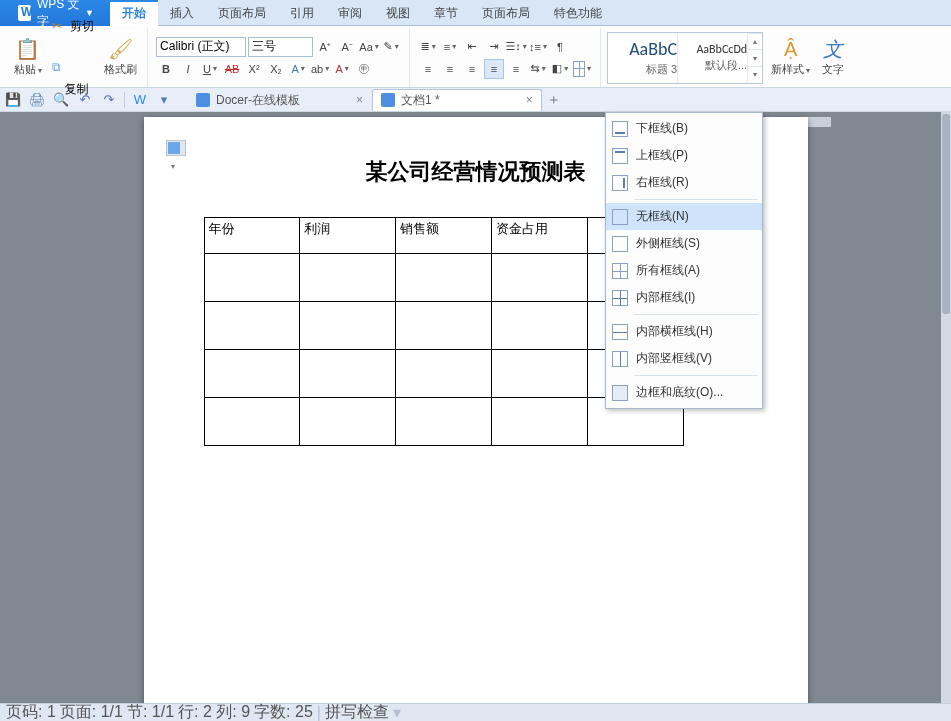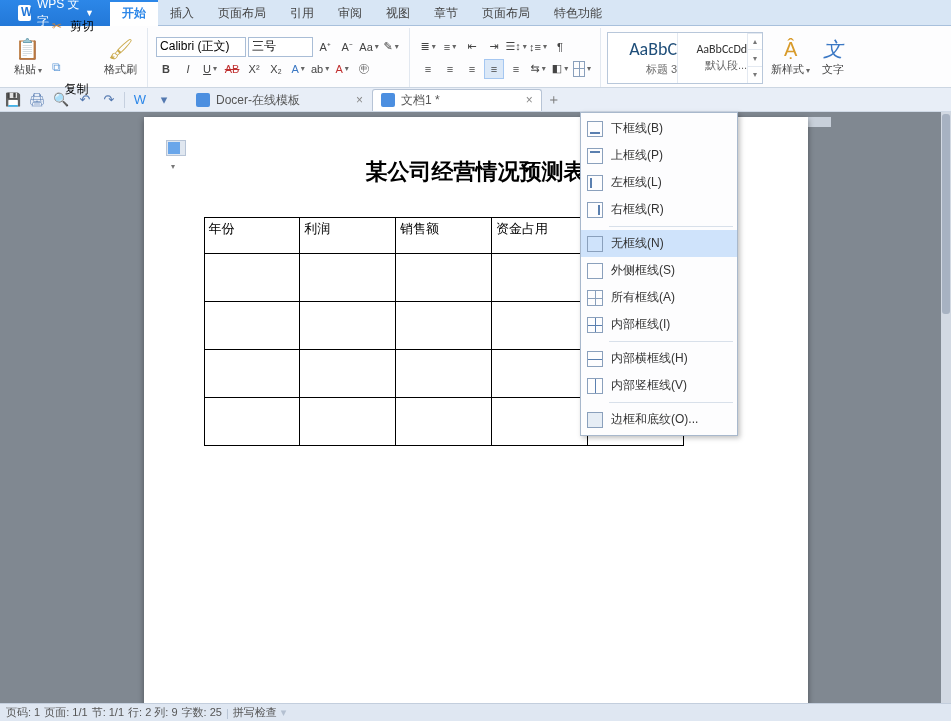--- a/index.html
+++ b/index.html
@@ -55,21 +55,21 @@
   .sidebar-tab .di{width:12px;height:12px;display:inline-block;background:#6aa6ea;margin:1px;}
   .ruler-mark{position:absolute;top:5px;width:40px;height:10px;}
   .ruler-mark.left{left:200px;border-bottom:10px solid #c8d0da;}
   .ruler-mark.right{right:120px;border-bottom:10px solid #c8d0da;}
   .doc-title{text-align:center;font-size:22px;font-weight:bold;color:#000;margin:0 0 30px;}
   table.content{border-collapse:collapse;width:480px;margin-left:0;}
   table.content td{border:1px solid #000;width:96px;height:48px;vertical-align:top;padding:2px 4px;font-size:13px;}
   table.content tr:first-child td{height:36px;}
 
   
-  .dropdown{position:absolute;left:580px;top:112px;width:158px;background:#fdfdfe;border:1px solid #a8b8cc;box-shadow:2px 2px 5px rgba(0,0,0,.25);padding:2px 0;z-index:10;}
+  .dropdown{position:absolute;left:605px;top:112px;width:158px;background:#fdfdfe;border:1px solid #a8b8cc;box-shadow:2px 2px 5px rgba(0,0,0,.25);padding:2px 0;z-index:10;}
   .dd-item{display:flex;align-items:center;height:27px;padding:0 8px 0 6px;gap:8px;color:#333;font-size:12px;}
   .dd-item.hover{background:#cfe3fb;gap:8px;}
   .dd-item .dicn{width:16px;height:16px;border:1px solid #8aa0bc;position:relative;flex:0 0 16px;}
   .dd-sep{height:1px;background:#d8e0ea;margin:3px 4px 3px 28px;}
   
   .b-bottom::after{content:"";position:absolute;left:2px;right:2px;bottom:2px;height:0;border-bottom:2px solid #5a7faf;}
   .b-top::after{content:"";position:absolute;left:2px;right:2px;top:2px;height:0;border-top:2px solid #5a7faf;}
   .b-left::after{content:"";position:absolute;top:2px;bottom:2px;left:2px;width:0;border-left:2px solid #5a7faf;}
   .b-right::after{content:"";position:absolute;top:2px;bottom:2px;right:2px;width:0;border-right:2px solid #5a7faf;}
   .b-none{border-style:dashed;}
@@ -78,21 +78,21 @@
   .b-all::after{content:"";position:absolute;top:50%;left:0;right:0;border-top:1px solid #8aa0bc;}
   .b-outer{border-width:2px;}
   .b-inner{border-style:dashed;}
   .b-inner::before{content:"";position:absolute;left:50%;top:0;bottom:0;border-left:1px solid #5a7faf;}
   .b-inner::after{content:"";position:absolute;top:50%;left:0;right:0;border-top:1px solid #5a7faf;}
   .b-ih::after{content:"";position:absolute;top:50%;left:0;right:0;border-top:1px solid #5a7faf;}
   .b-iv::after{content:"";position:absolute;left:50%;top:0;bottom:0;border-left:1px solid #5a7faf;}
   .b-shade{background:#e6edf5;}
 
   
-  .status-bar{height:18px;background:#dfe7f2;border-top:1px solid #c3cedd;display:flex;align-items:center;padding:0 6px;font-size:11px;color:#555;gap:4px;}
+  .status-bar{height:18px;background:#dfe7f2;border-top:1px solid #c3cedd;display:flex;align-items:center;padding:0 6px;font-size:16px;color:#555;gap:4px;}
   .status-bar .sseg{white-space:nowrap;}
   .status-bar .sep2{color:#b4c0d1;}
 
   
   .vscroll{position:absolute;right:0;top:0;bottom:0;width:10px;background:#d2d9e3;}
   .vscroll .thumb{position:absolute;left:1px;right:1px;top:2px;height:200px;background:#a7b2c2;border-radius:3px;}
 
   
   .grid-ico{width:16px;height:16px;display:inline-block;background:
     linear-gradient(#8aa0bc,#8aa0bc) left/1px 100% no-repeat,
@@ -309,24 +309,20 @@
 <div class="dropdown" id="border-dd">
     <div class="dd-item">
       <span class="dicn b-bottom"></span>
       <span>下框线(B)</span>
     </div>
     <div class="dd-item">
       <span class="dicn b-top"></span>
       <span>上框线(P)</span>
     </div>
     <div class="dd-item">
-      <span class="dicn b-left"></span>
-      <span>左框线(L)</span>
-    </div>
-    <div class="dd-item">
       <span class="dicn b-right"></span>
       <span>右框线(R)</span>
     </div>
     <div class="dd-sep"></div>
     <div class="dd-item hover">
       <span class="dicn b-none"></span>
       <span>无框线(N)</span>
     </div>
     <div class="dd-item">
       <span class="dicn b-outer"></span>

